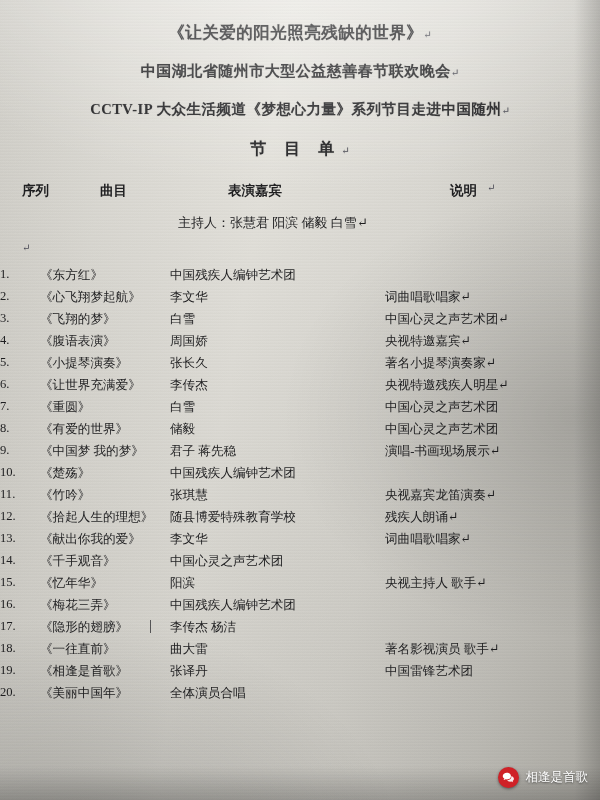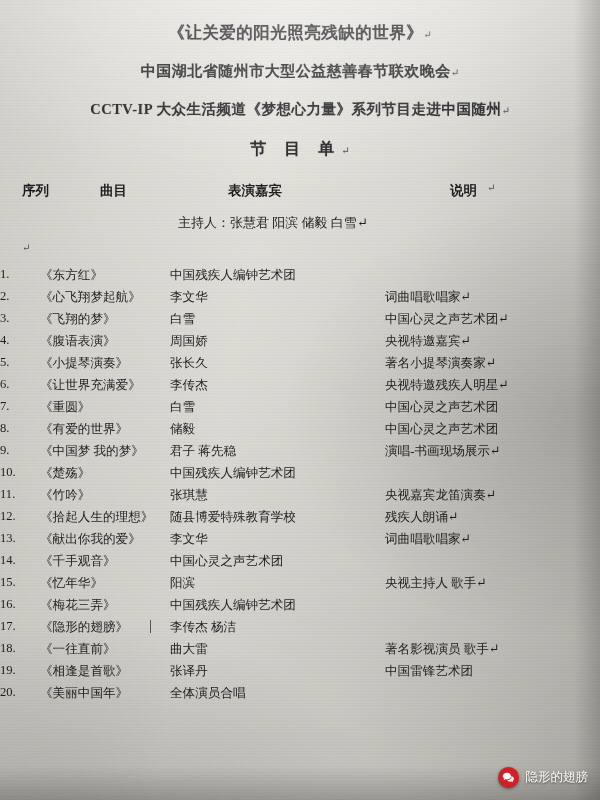--- a/index.html
+++ b/index.html
@@ -335,15 +335,15 @@
   <div class="edge-r"></div>
   <div class="edge-b"></div>
 
   <div class="watermark">
     <span class="wm-badge">
       <svg width="13" height="13" viewBox="0 0 24 24" aria-hidden="true">
         <path d="M9 3.2c-4.2 0-7.6 2.6-7.6 5.9 0 1.9 1.1 3.6 2.9 4.7-.2.9-.8 2-1.6 2.7 1.5-.1 2.9-.7 3.8-1.3.8.2 1.6.3 2.5.3 4.2 0 7.6-2.6 7.6-5.9S13.2 3.2 9 3.2z" fill="#ffffff"></path>
         <path d="M16.2 9.1c3.3.4 5.8 2.6 5.8 5.2 0 1.6-1 3.1-2.5 4 .2.8.7 1.7 1.4 2.3-1.3-.1-2.5-.6-3.3-1.1-.7.2-1.4.2-2.2.2-2.6 0-4.9-1.1-5.9-2.7 4.3-.1 7.8-2.9 7.8-6.4 0-.5-.1-1-.2-1.5z" fill="#ffffff" opacity=".92"></path>
       </svg>
     </span>
-    <span>隐形的翅膀</span>
+    <span>相逢是首歌</span>
   </div>
 </div>
 
 </body></html>

